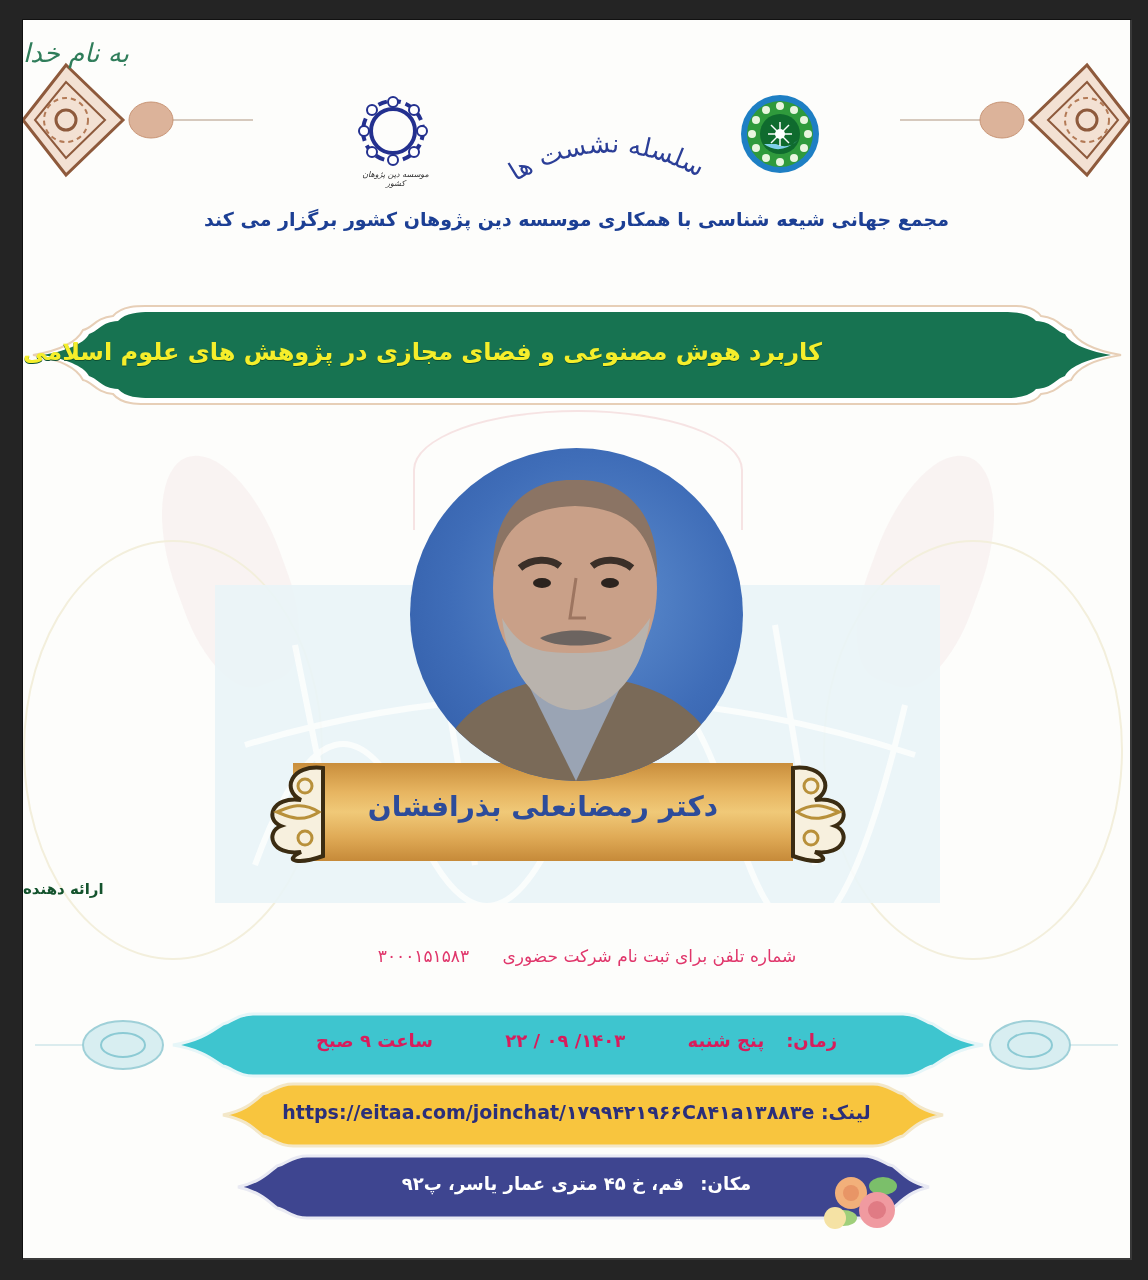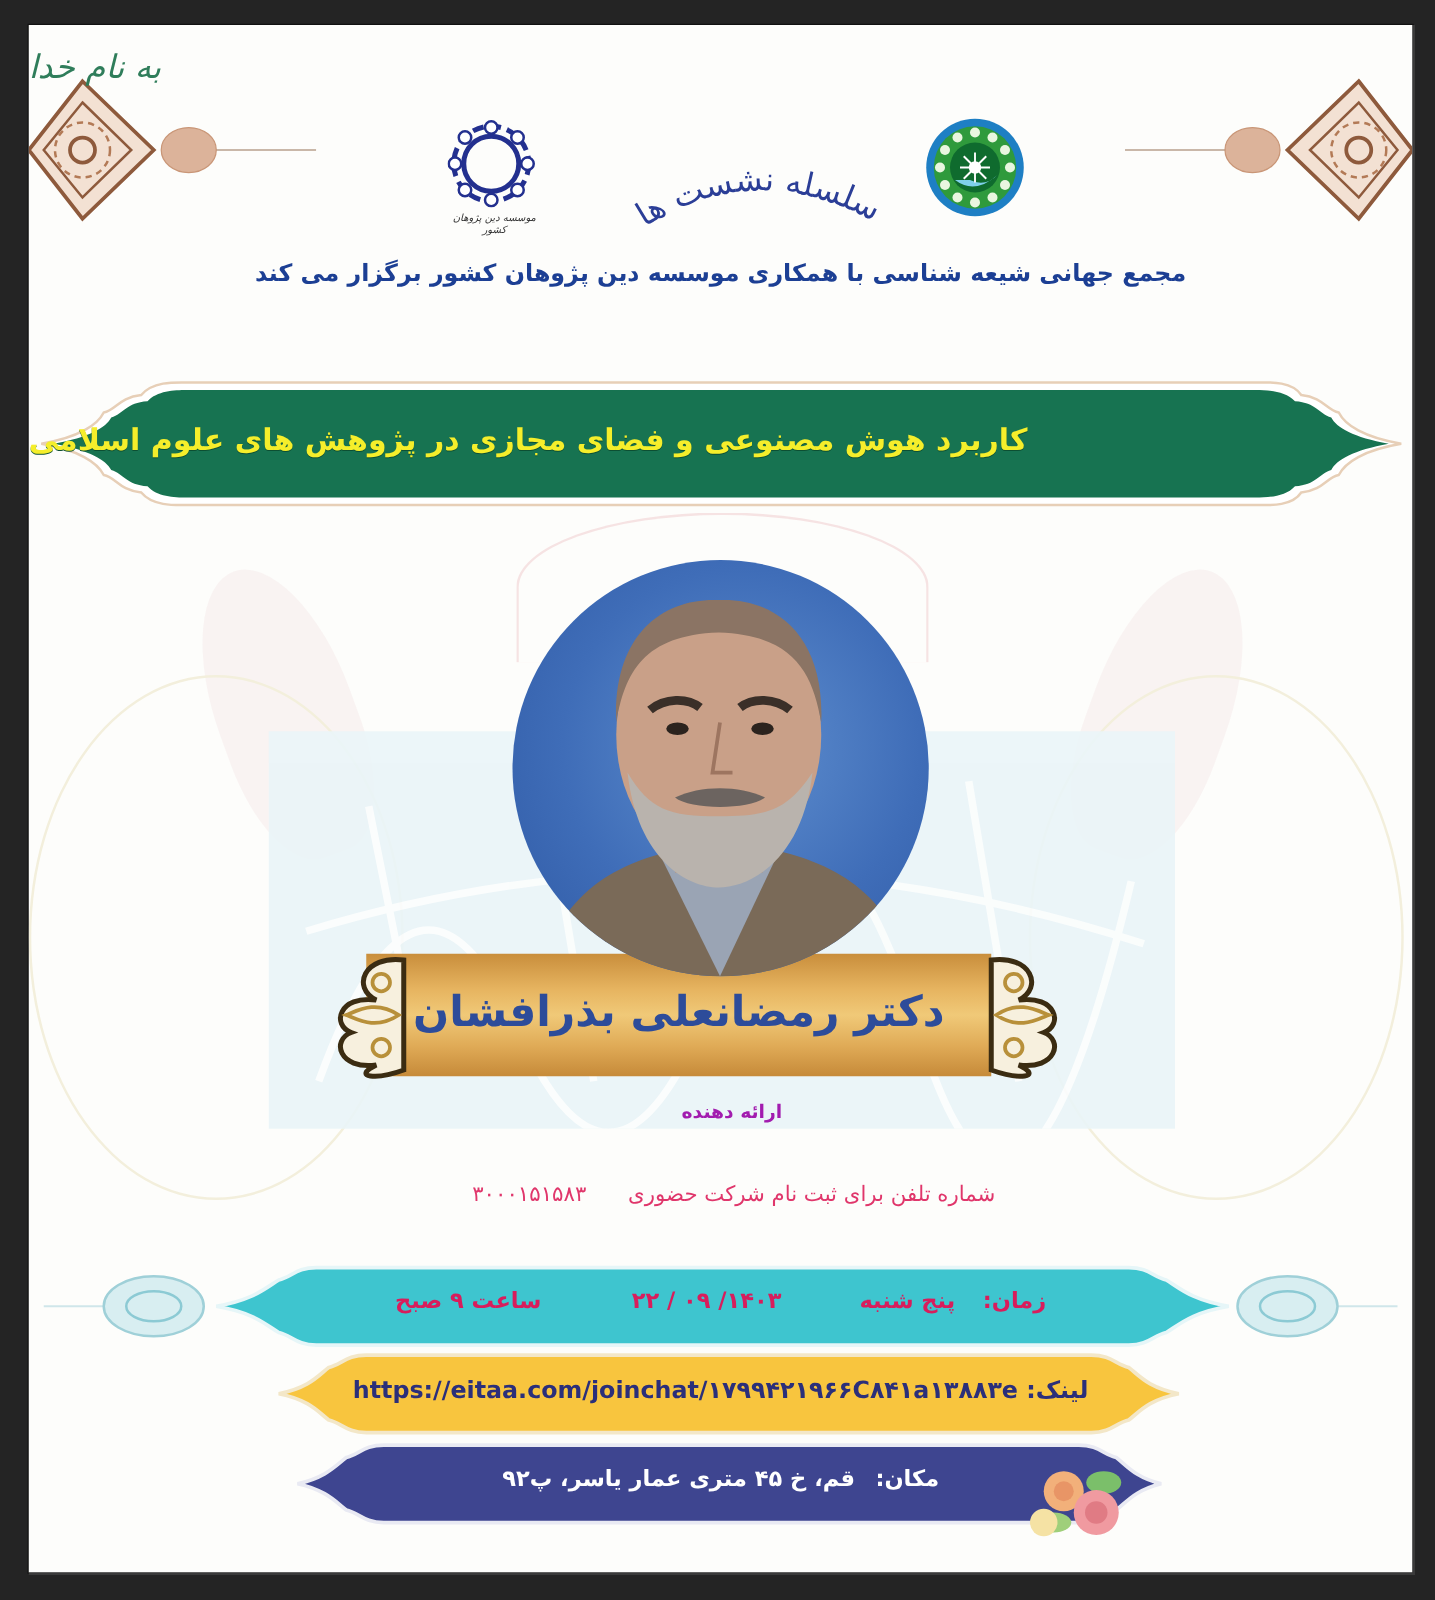--- a/index.html
+++ b/index.html
@@ -75,25 +75,25 @@
       background: radial-gradient(circle at 55% 45%, #5f8fcf 0%, #3f6db8 55%, #2e58a3 100%);
     }
 
     
     .gold-banner {
       position: absolute; left: 270px; top: 743px; width: 500px; height: 98px;
       background: linear-gradient(180deg, #c98e3c 0%, #e7b561 30%, #f0c978 50%, #e0ab57 75%, #c68a39 100%);
     }
     .speaker-name {
       position: absolute; left: 270px; width: 500px; top: 770px; text-align: center;
-      color: #2d4c9a; font-weight: bold; font-size: 34px;
+      color: #2d4c9a; font-weight: bold; font-size: 28px;
     }
     .speaker-role {
-      position: absolute; left: 0; width: 1125px; top: 860px; text-align: center;
-      color: #a21caf; font-weight: bold; font-size: 15px;
+      position: absolute; left: 0; width: 1125px; top: 860px; 
+      color: #14532d; font-weight: bold; font-size: 15px;
     }
 
     .phone-line {
       position: absolute; left: 0; width: 1107px; top: 926px; text-align: center; direction: rtl;
       color: #e0366b; font-size: 17px;
     }
     .phone-line .num { margin-right: 28px; margin-left: 21px; }
 
     
     .bar-svg { position: absolute; left: 0; width: 1107px; }

